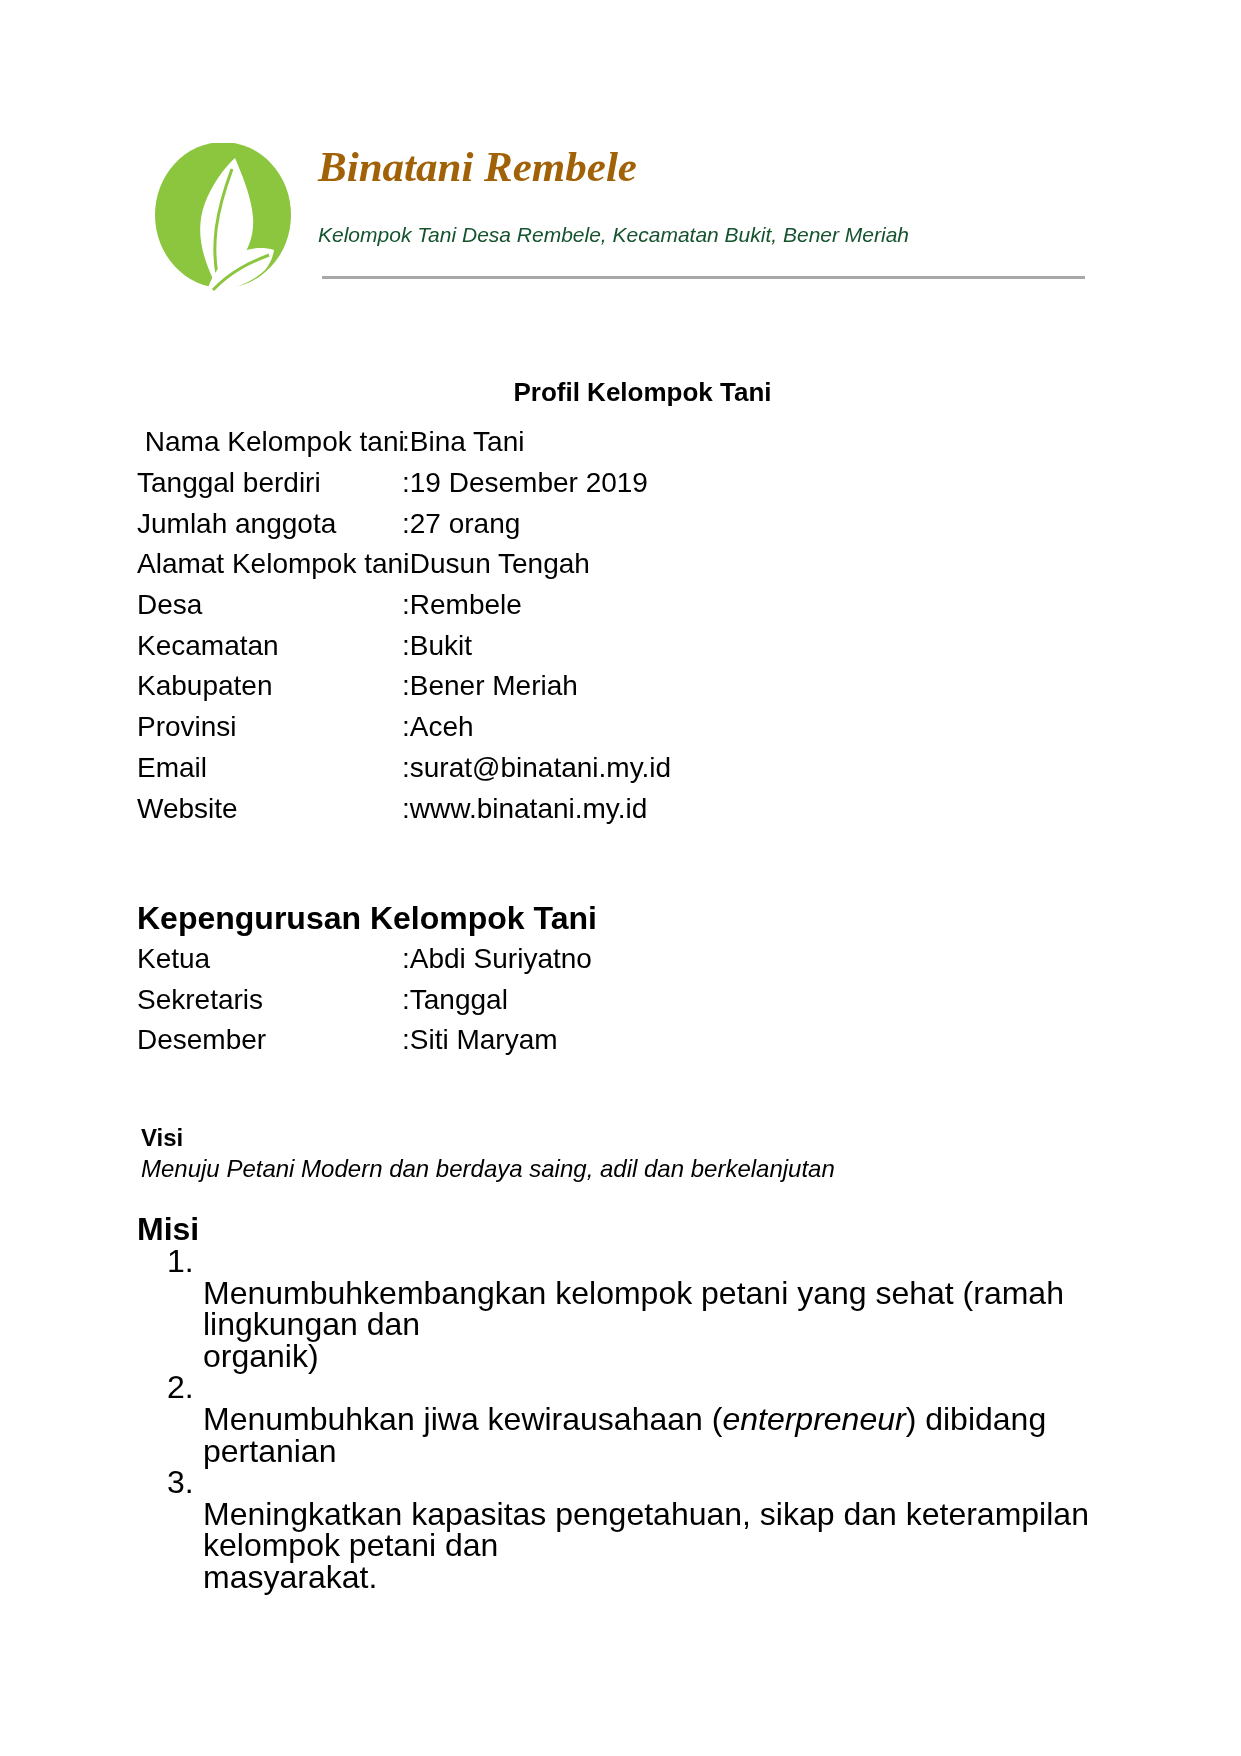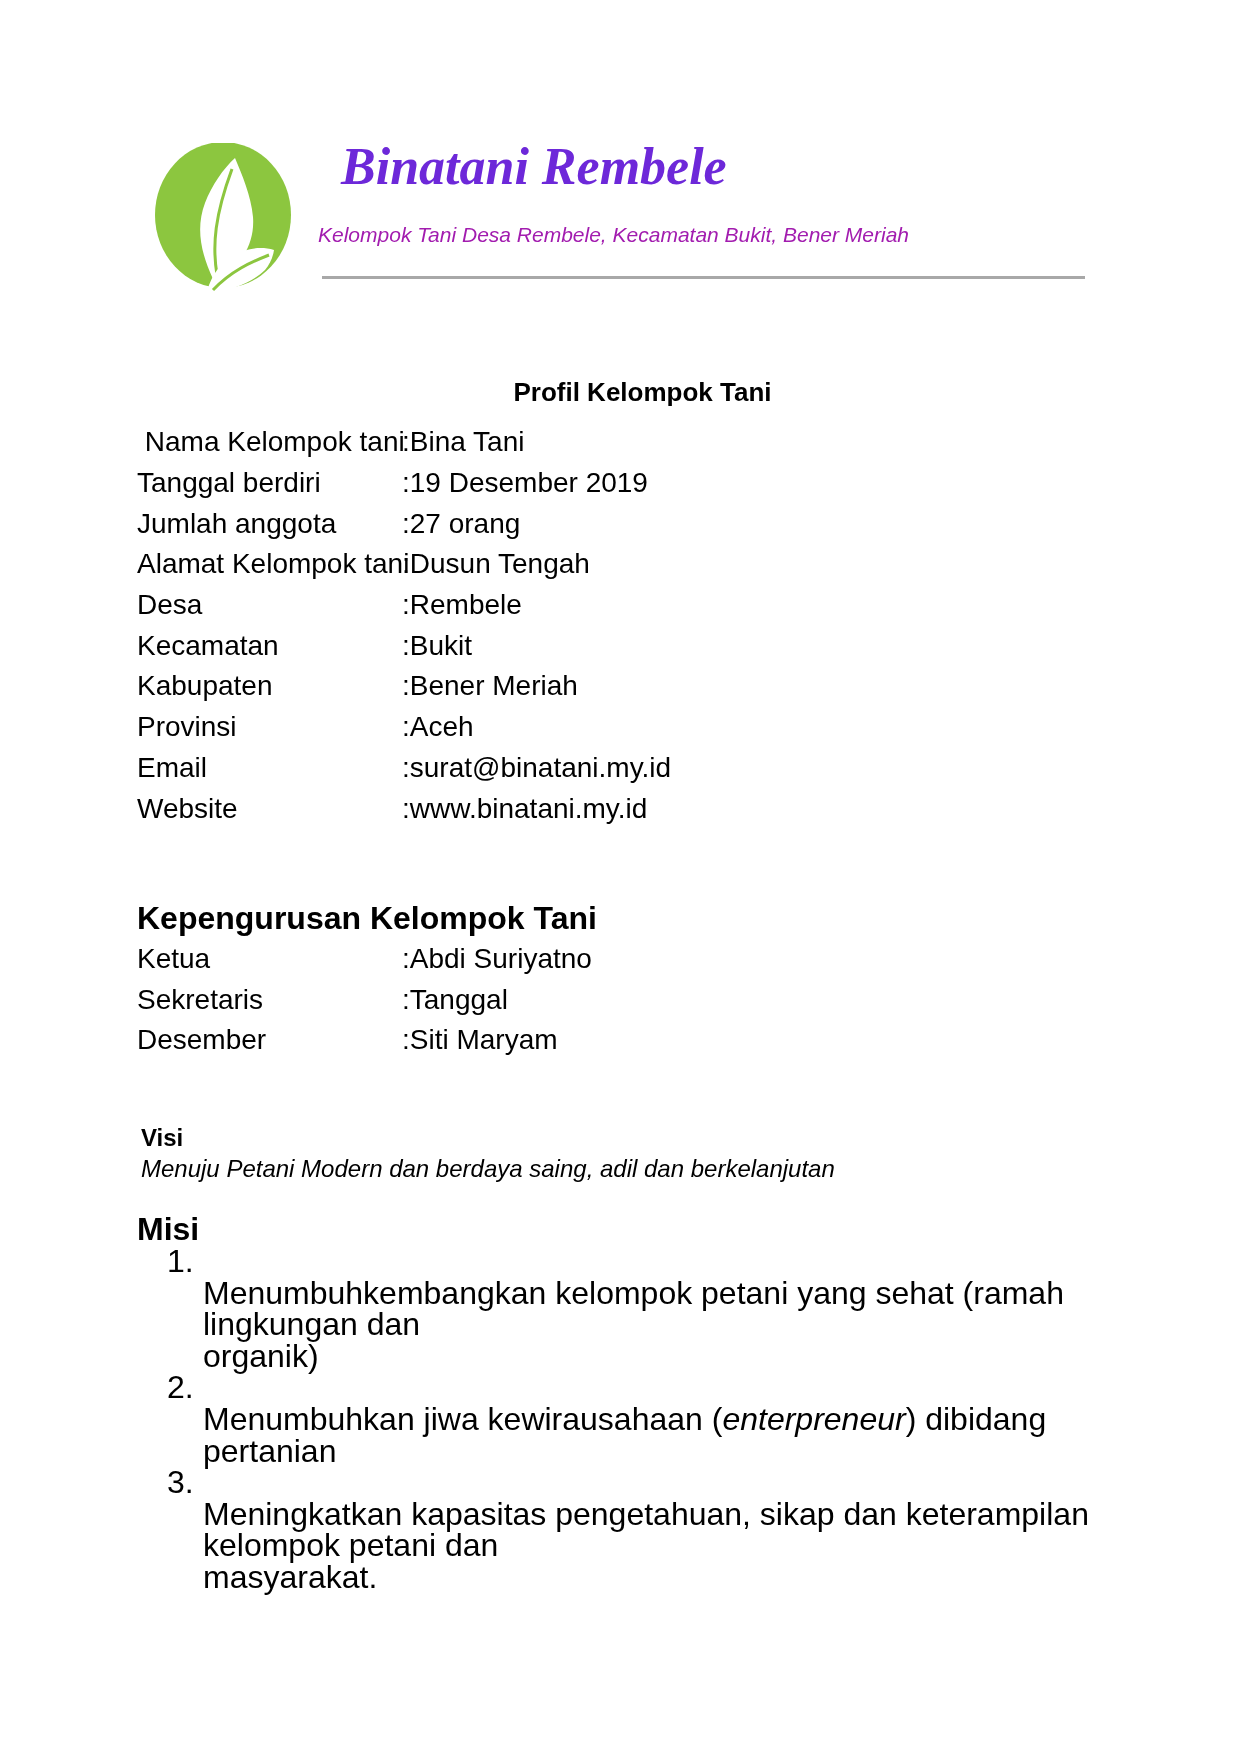--- a/index.html
+++ b/index.html
@@ -15,30 +15,29 @@
 
   
   .logo {
     position:absolute; left:155px; top:143px;
     width:136px; height:150px;
   }
   .brand { position:absolute; left:318px; top:134px; }
   .brand-name {
     font-family:"Liberation Serif", serif;
     font-style:italic; font-weight:bold;
-    font-size:52px; line-height:66px;
-    color:#6d28d9;
+    font-size:43px; line-height:66px;
+    color:#a16207;
     white-space:nowrap;
-    margin-left:23px;
   }
   .brand-tagline {
     margin-top:22px;
     font-size:21px; line-height:26px;
     font-style:italic;
-    color:#a21caf;
+    color:#14532d;
     white-space:nowrap;
   }
   .divider {
     position:absolute; left:322px; top:276px;
     width:763px; height:3px;
     background:#a8a8a8;
   }
 
   
   .doc-title {

